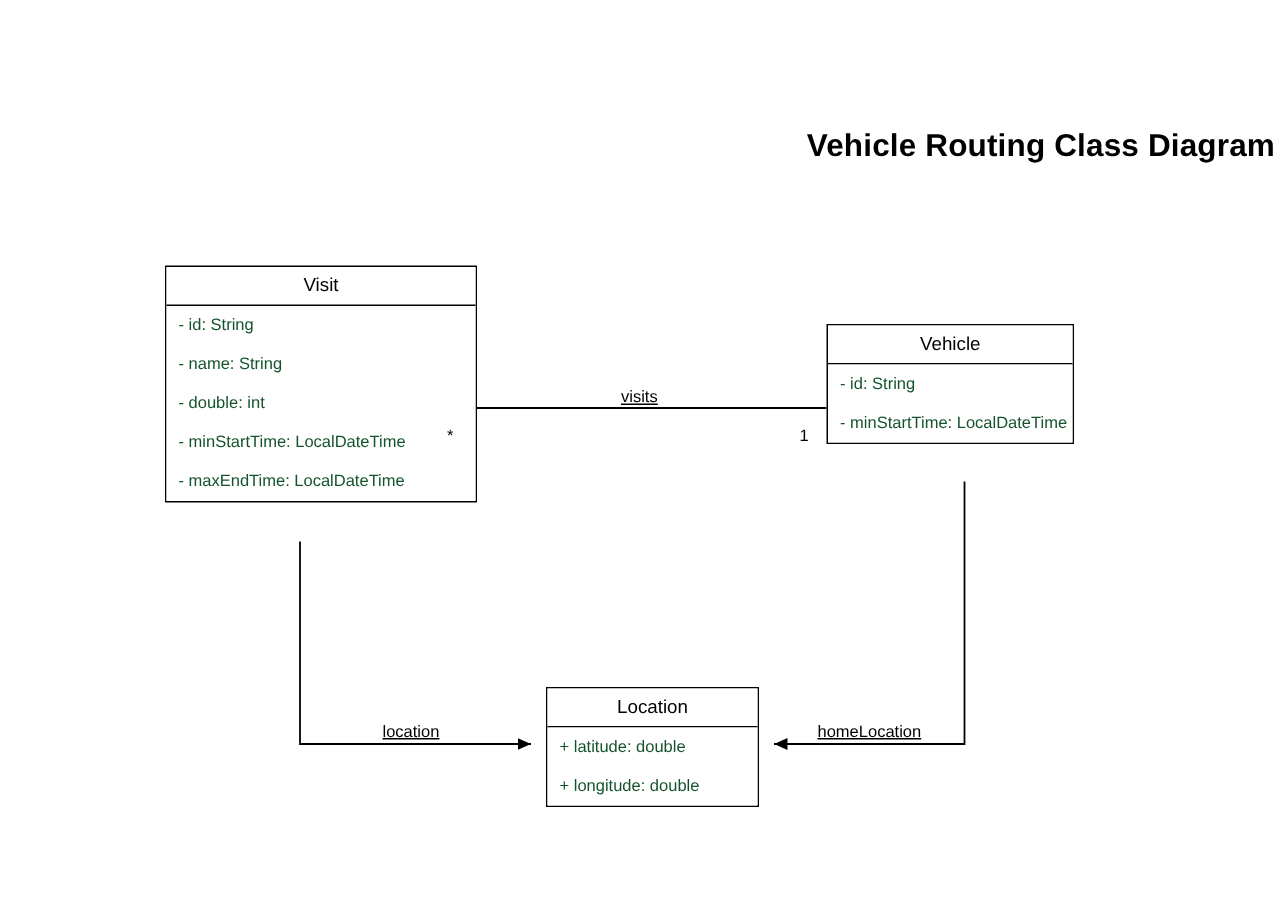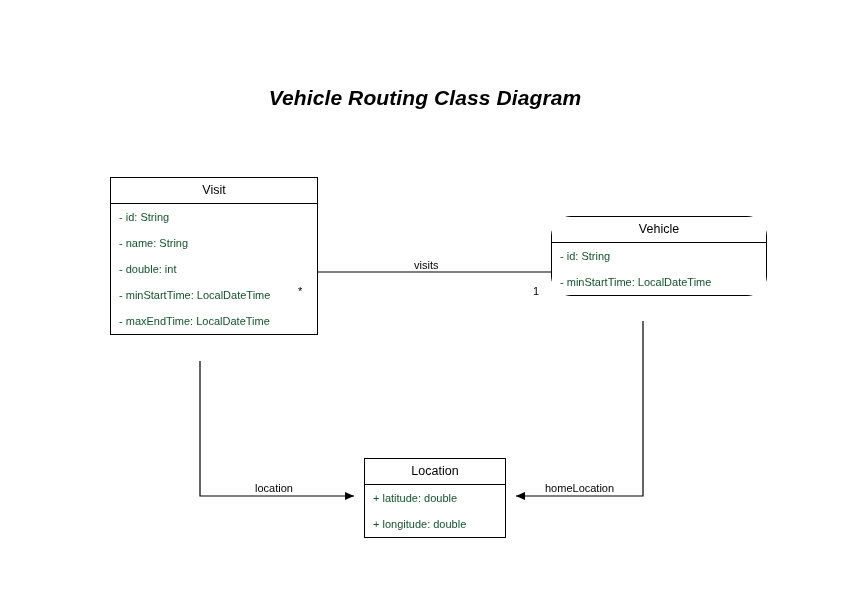--- a/index.html
+++ b/index.html
@@ -27,26 +27,25 @@
     left: 0;
     top: 0;
     width: 850px;
     height: 600px;
   }
   .page-title {
     position: absolute;
     left: 0;
     top: 86px;
     width: 850px;
-    text-align: center;
+    text-align: right;
     font-size: 21px;
     font-weight: bold;
     letter-spacing: 0.1px;
     color: #000000;
-    font-style: italic;
   }
   .uml-class {
     position: absolute;
     box-sizing: border-box;
     border: 1px solid #000000;
     background: #ffffff;
   }
   .uml-class-name {
     box-sizing: border-box;
     height: 26px;
@@ -66,28 +65,29 @@
     box-sizing: border-box;
     height: 26px;
     line-height: 26px;
     padding-left: 8px;
     font-size: 11px;
     white-space: nowrap;
     color: #14532d;
   }
   
   #class-visit   { left: 110px; top: 177px; width: 208px; }
-  #class-vehicle { left: 551px; top: 216px; width: 216px; border-radius: 20px; }
+  #class-vehicle { left: 551px; top: 216px; width: 165px; }
   #class-location{ left: 364px; top: 458px; width: 142px; }
 
   .edge-label {
     position: absolute;
     font-size: 11px;
     color: #000000;
     white-space: nowrap;
+    text-decoration: underline;
   }
   .multiplicity {
     position: absolute;
     font-size: 11px;
     color: #000000;
     white-space: nowrap;
   }
   #label-visits       { left: 414px; top: 259px; }
   #label-location     { left: 255px; top: 482px; }
   #label-homelocation { left: 545px; top: 482px; }

